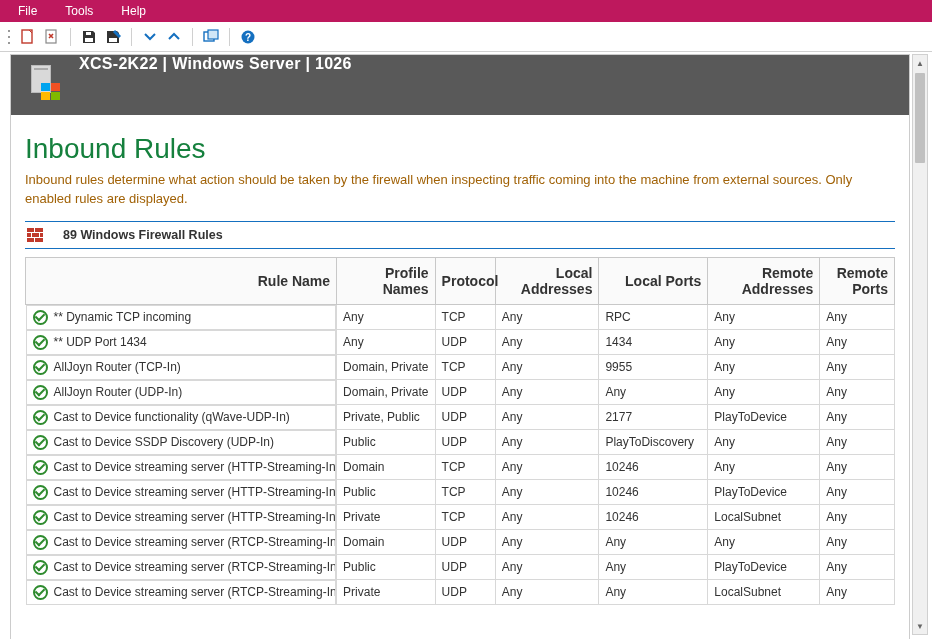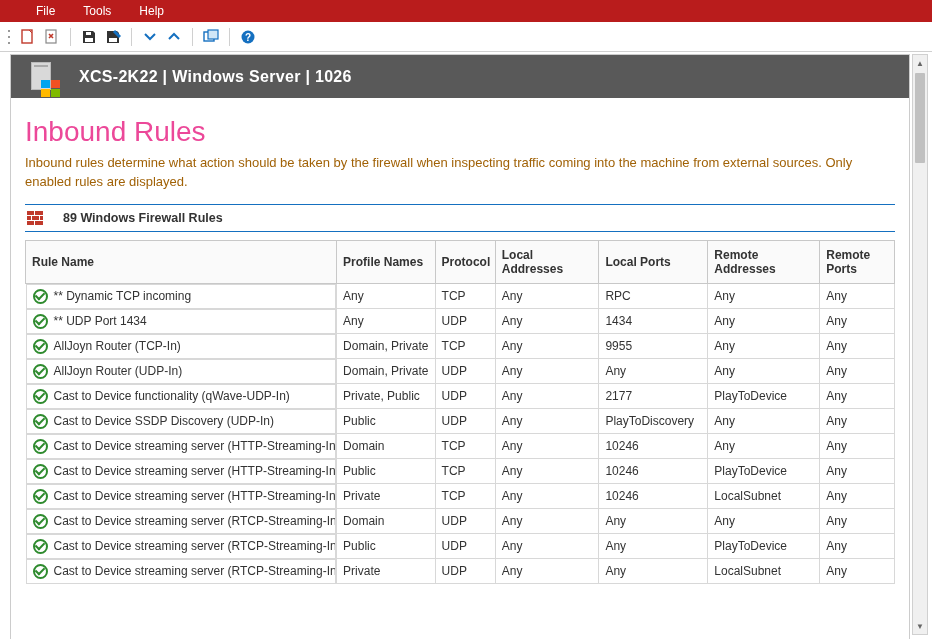--- a/index.html
+++ b/index.html
@@ -1,52 +1,52 @@
 <!DOCTYPE html>
 <html><head>
 <meta charset="utf-8">
 <style>
   * { box-sizing: border-box; }
   html, body { margin: 0; padding: 0; font-family: "Segoe UI", Arial, sans-serif; font-size: 12px; color: #333; background: #fff; }
   .app { width: 932px; height: 639px; overflow: hidden; position: relative; background: #fff; }
 
   
-  .menubar { height: 22px; background: #b91c1c; display: flex; align-items: center; padding: 0 22px; color: #fff; font-size: 12px; text-align: center; }
+  .menubar { height: 22px; background: #be185d; display: flex; align-items: center; padding: 0 4px; color: #fff; font-size: 12px; text-align: center; }
   .menubar .menu-item { padding: 2px 14px; cursor: pointer; }
 
   
   .toolbar { height: 30px; background: #fff; border-bottom: 1px solid #d0d0d0; display: flex; align-items: center; padding: 0 8px; gap: 4px; }
   .toolbar .grip { width: 4px; height: 18px; display: flex; flex-direction: column; justify-content: space-around; margin-right: 2px;}
   .toolbar .grip span { width: 2px; height: 2px; background: #999; }
   .toolbar .tbtn { width: 20px; height: 20px; display: flex; align-items: center; justify-content: center; cursor: pointer; }
   .toolbar .sep { width: 1px; height: 18px; background: #d0d0d0; margin: 0 4px; }
 
   
   .content-wrap { position: absolute; top: 54px; left: 10px; right: 22px; bottom: 0; overflow: hidden; border: 1px solid #ccc; border-bottom: none; }
 
   
   .vscroll { position: absolute; top: 54px; right: 4px; width: 16px; bottom: 4px; background: #f0f0f0; border: 1px solid #d0d0d0; }
   .vscroll .arrow-up, .vscroll .arrow-down { height: 16px; display: flex; align-items: center; justify-content: center; font-size: 8px; color: #666; cursor: pointer; }
   .vscroll .thumb { position: absolute; top: 18px; left: 2px; right: 2px; height: 90px; background: #c0c0c0; border-radius: 1px; }
 
   
-  .report-header { height: 43px; background: #595959; display: flex; align-items: center; padding: 0 14px; color: #fff; }
+  .report-header { height: 60px; background: #595959; display: flex; align-items: flex-start; padding: 0 14px; color: #fff; }
   .report-header .server-icon { width: 40px; height: 40px; margin-right: 14px; margin-top: 10px; position: relative;}
   .report-header .title { font-size: 16px; font-weight: 600; letter-spacing: 0.3px;}
 
   .report-body { padding: 10px 14px 0 14px; }
-  .page-title { font-size: 28px; color: #ec4899; font-weight: 400; margin: 8px 0 6px 0; }
+  .page-title { font-size: 28px; color: #15803d; font-weight: 400; margin: 8px 0 6px 0; }
   .page-desc { font-size: 13px; color: #a16207; line-height: 1.45; margin-bottom: 12px; }
 
   .section-header { border-top: 1.5px solid #1570c0; border-bottom: 1.5px solid #1570c0; padding: 6px 2px; display: flex; align-items: center; gap: 20px; margin-bottom: 8px; margin-top:6px;}
   .section-header .count { font-weight: bold; font-size: 12.5px; }
 
   
   .rules-table { width: 100%; border-collapse: collapse; table-layout: fixed; }
-  .rules-table th { background: #fafafa; border: 1px solid #c8c8c8; padding: 7px 6px; font-size: 12px; font-weight: bold; text-align: left; }
+  .rules-table th { background: #fafafa; border: 1px solid #c8c8c8; padding: 7px 6px; font-size: 14px; font-weight: bold; text-align: right; }
   .rules-table td { border: 1px solid #d8d8d8; padding: 4px 6px; font-size: 12px; white-space: nowrap; overflow: hidden; text-overflow: ellipsis; }
   .rules-table tr td:first-child { display: flex; align-items: center; gap: 6px; border-left: 1px solid #d8d8d8;}
   .status-icon { width: 15px; height: 15px; border-radius: 50%; border: 2px solid #2e8b2e; display: inline-flex; align-items: center; justify-content: center; flex-shrink: 0;}
   .status-icon::after { content: ""; width: 4px; height: 7px; border-right: 2px solid #2e8b2e; border-bottom: 2px solid #2e8b2e; transform: rotate(45deg) translate(-1px,-1px);}
 
   .col-name { width: 300px; }
   .col-prof { width: 95px; }
   .col-proto { width: 58px; }
   .col-laddr { width: 100px; }
   .col-lport { width: 105px; }

